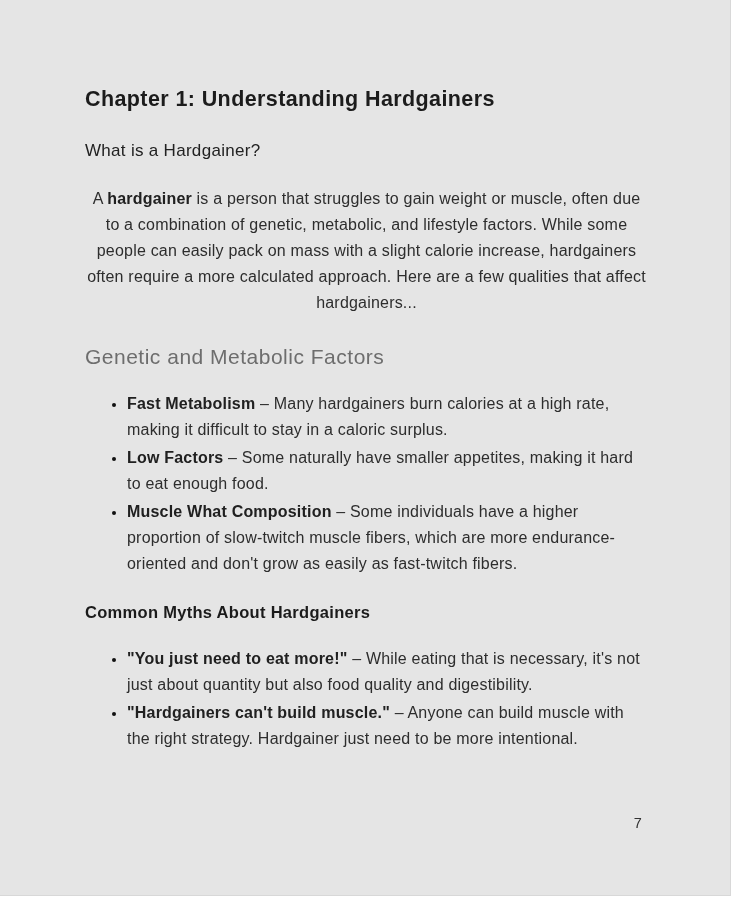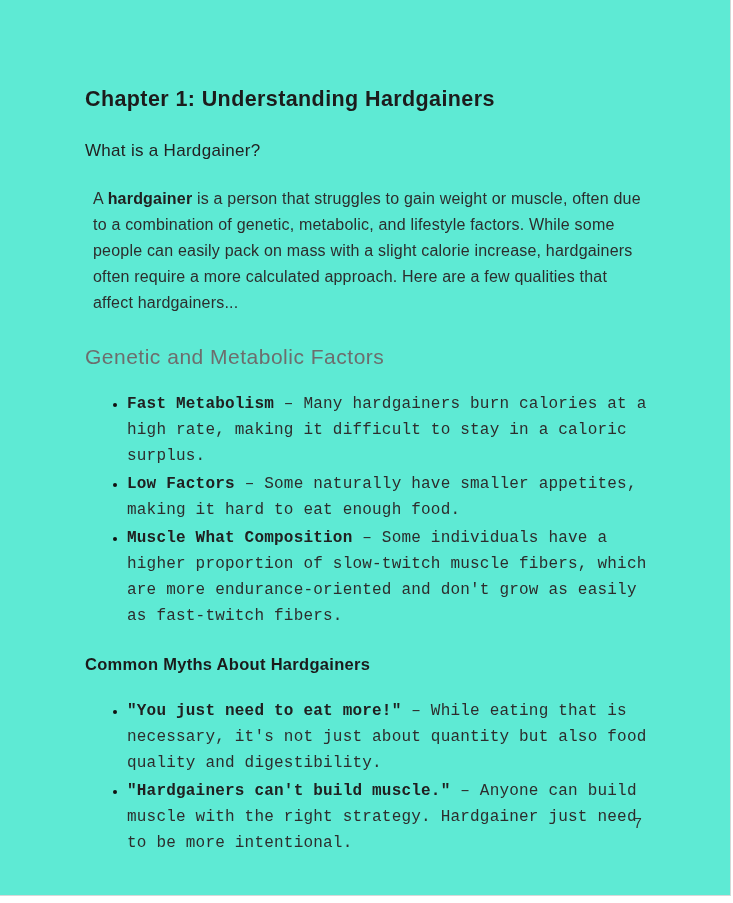--- a/index.html
+++ b/index.html
@@ -15,21 +15,21 @@
     background: #ffffff;
     overflow: hidden;
   }
   .sheet {
     position: absolute;
     top: 0;
     left: 0;
     box-sizing: border-box;
     width: 731px;
     height: 896px;
-    background: #5eead4;
+    background: #e5e5e5;
     border-right: 1px solid #d8d8d8;
     border-bottom: 1px solid #d8d8d8;
   }
   .content {
     box-sizing: border-box;
     padding: 86px 82px 0 85px;
     color: #2d2d2d;
   }
   h1.chapter-title {
     margin: 0 0 27px 0;
@@ -42,26 +42,27 @@
   h2.section-heading {
     margin: 0 0 24px 0;
     font-size: 17px;
     line-height: 22px;
     font-weight: 400;
     letter-spacing: 0.3px;
     color: #222222;
     text-underline-offset: 3px;
   }
   p.body-paragraph {
-    margin: 0 0 30px 8px;
+    margin: 0 0 30px 0;
     font-size: 16px;
     line-height: 26px;
     letter-spacing: 0.2px;
     max-width: 575px;
     color: #2d2d2d;
+    text-align: center;
   }
   h3.sub-heading-gray {
     margin: 0 0 23px 0;
     font-size: 21px;
     line-height: 22px;
     font-weight: 400;
     letter-spacing: 0.5px;
     color: #6d6d6d;
   }
   h3.sub-heading-bold {
@@ -77,21 +78,20 @@
     padding: 0 0 0 42px;
     list-style: disc outside;
     max-width: 545px;
   }
   ul.bullet-list li {
     margin: 0 0 2px 0;
     font-size: 16px;
     line-height: 26px;
     letter-spacing: 0.2px;
     color: #2d2d2d;
-    font-family: Liberation Mono, monospace;
   }
   ul.bullet-list li::marker {
     font-size: 13px;
     color: #111111;
   }
   b.term {
     font-weight: 700;
     color: #202020;
   }
   .page-number {

